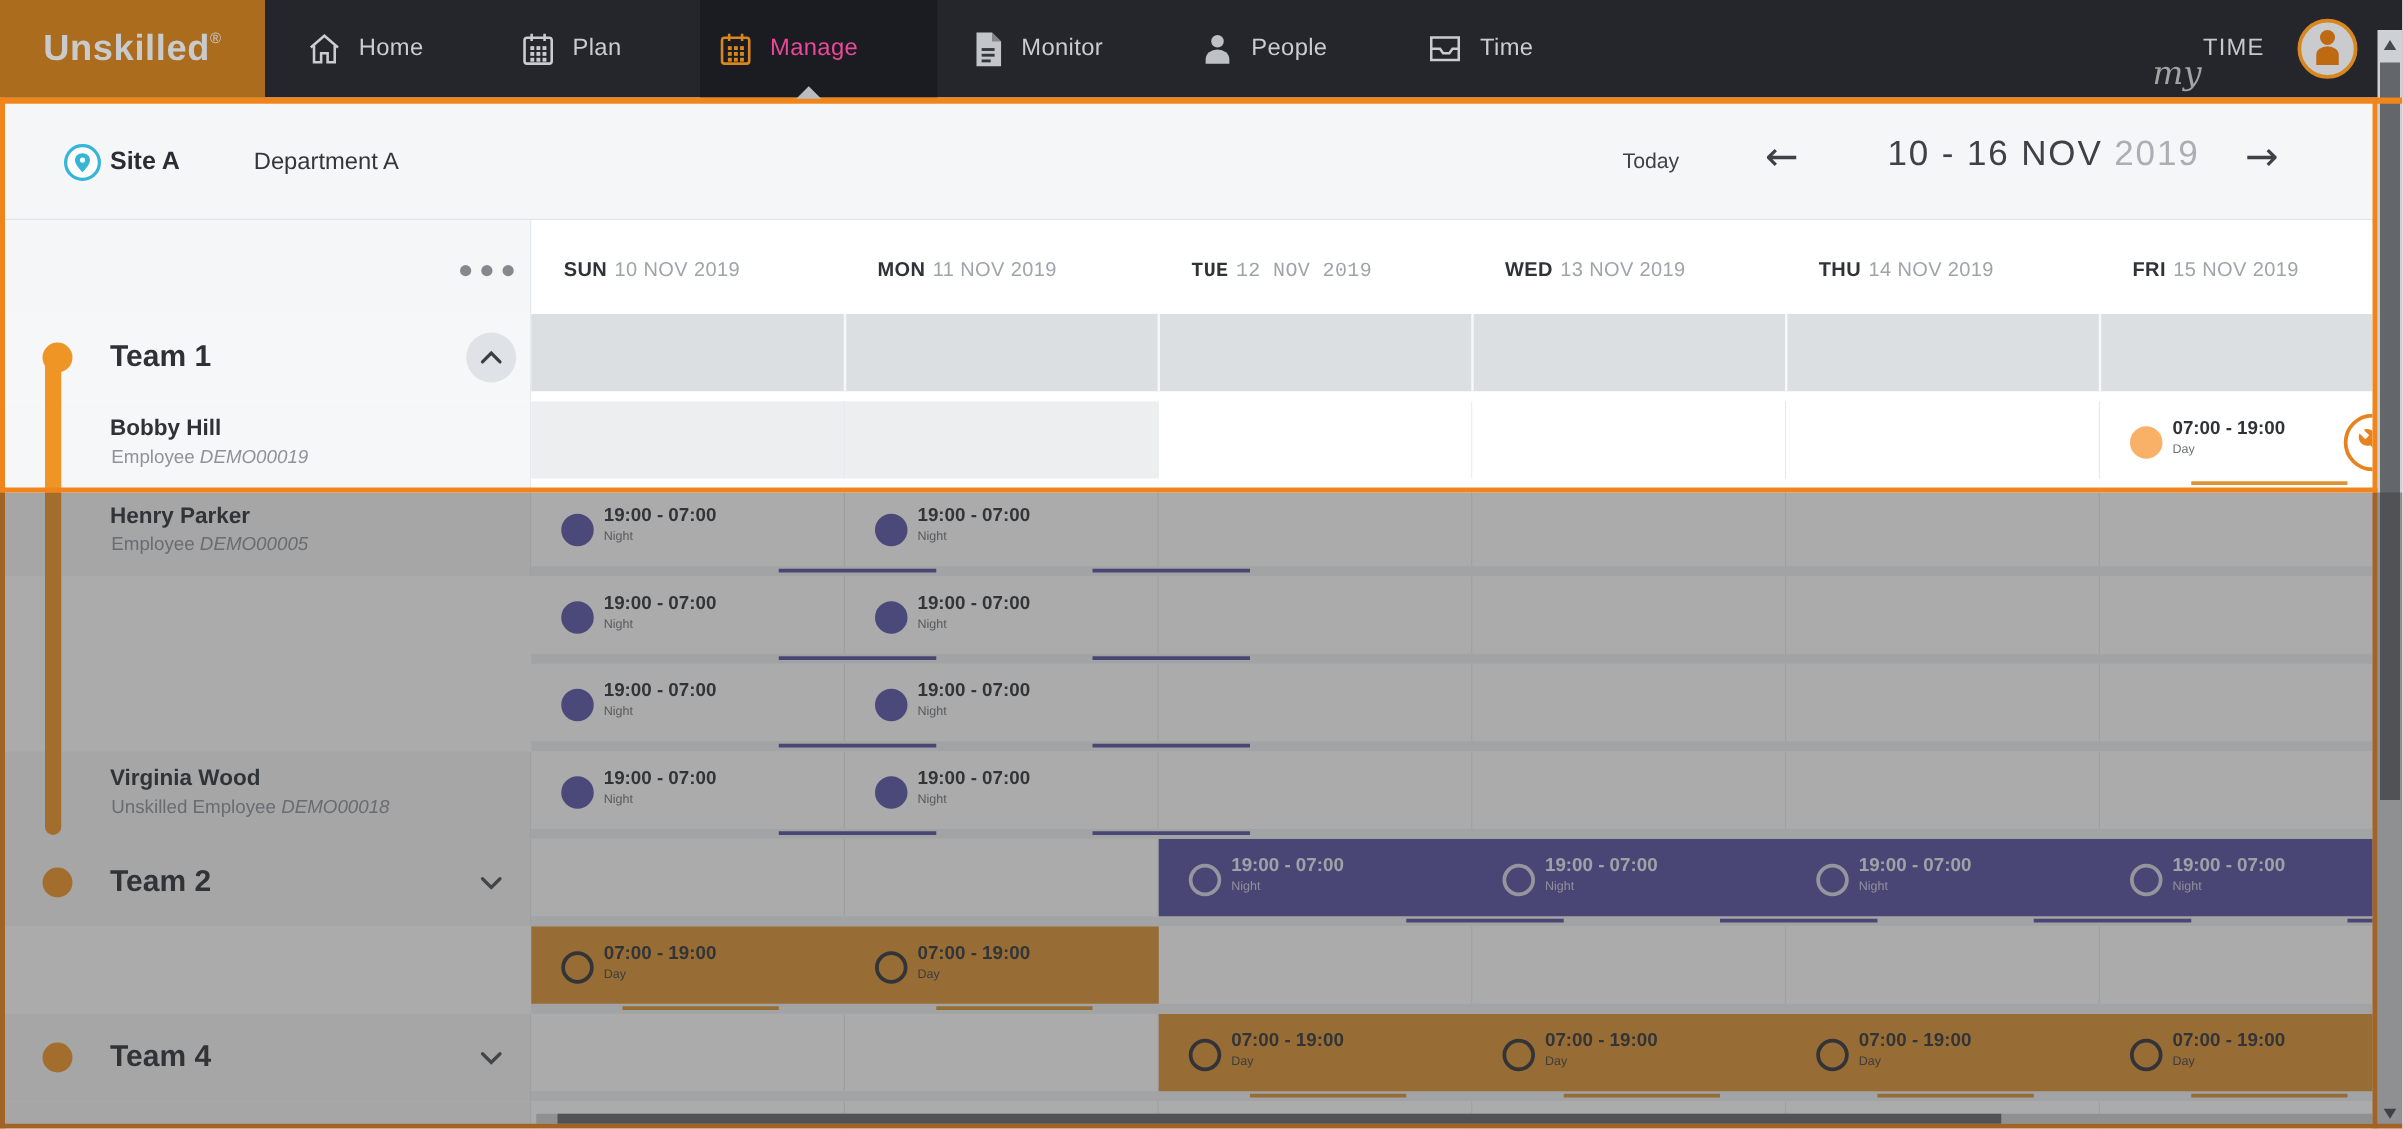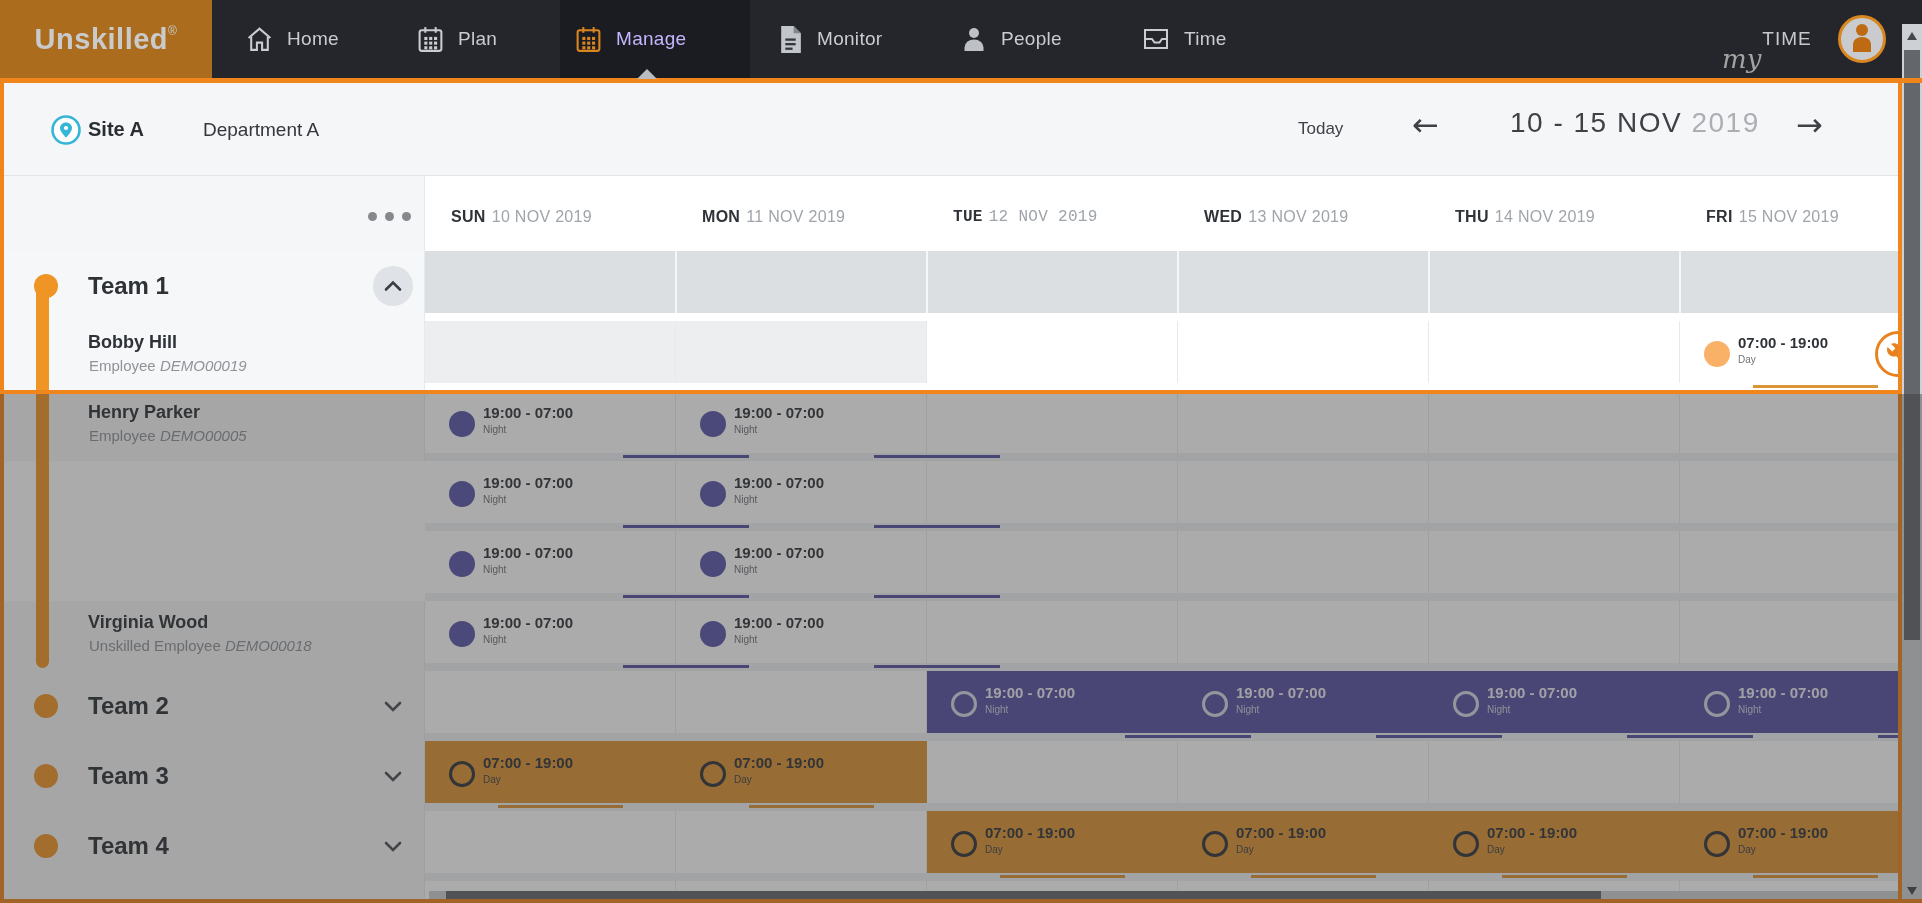--- a/index.html
+++ b/index.html
@@ -7,21 +7,21 @@
          -webkit-user-select:none;user-select:none;}
   
   .navbar{position:absolute;left:0;top:0;width:1922px;height:78px;background:#24262B;z-index:15;}
   .logo-block{position:absolute;left:0;top:0;width:212px;height:78px;background:#AC6C1E;
               display:flex;align-items:center;justify-content:center;cursor:pointer;}
   .logo-text{color:#C9CACC;font-size:29px;font-weight:600;letter-spacing:.5px;}
   .logo-text sup{font-size:12px;font-weight:400;vertical-align:14px;}
   .active-backdrop{position:absolute;left:560px;top:0;width:190px;height:78px;background:#1A1C21;}
   .nav-tab{position:absolute;top:0;height:78px;display:flex;align-items:center;gap:13px;cursor:pointer;}
   .nav-tab .tab-label{font-size:19px;color:#C9CCD0;letter-spacing:.3px;}
-  .nav-tab.active .tab-label{color:#c4b5fd;text-align:center;}
+  .nav-tab.active .tab-label{color:#ec4899;text-align:center;}
   .caret{position:absolute;left:637px;top:69px;width:0;height:0;z-index:35;
          border-left:10px solid transparent;border-right:10px solid transparent;border-bottom:10px solid #B9BDC1;}
   .mytime{position:absolute;left:1722px;top:0;height:78px;display:flex;align-items:center;cursor:pointer;}
   .mytime .my{font-family:"DejaVu Serif",serif;font-style:italic;font-size:26px;color:#a3a3a3;margin-top:40px;}
   .mytime .time{font-size:19px;color:#C6C9CC;letter-spacing:1px;margin-left:1px;}
   .avatar{position:absolute;left:1838px;top:15px;width:48px;height:48px;border-radius:50%;
           background:#C9CBCE;border:3px solid #D8861F;box-sizing:border-box;cursor:pointer;
           display:flex;align-items:center;justify-content:center;}
   
   .b-orange{position:absolute;background:#F0861B;z-index:30;}
@@ -204,21 +204,21 @@
     <svg width="32" height="32" viewBox="0 0 32 32">
       <circle cx="16" cy="16" r="13.5" fill="#fff" stroke="#35B5D8" stroke-width="2.6"></circle>
       <path d="M16 8.5 c-3.6 0 -6 2.5 -6 5.6 c0 3.9 6 9.6 6 9.6 s6 -5.7 6 -9.6 c0 -3.1 -2.4 -5.6 -6 -5.6 z" fill="#35B5D8"></path>
       <circle cx="16" cy="14" r="2.1" fill="#fff"></circle>
     </svg>
   </span>
   <span class="site-name">Site A</span>
   <span class="dept-name">Department A</span>
   <span class="today-btn">Today</span>
   <span class="nav-arrow arrow-left">←</span>
-  <span class="date-range"><span>10 - 15 NOV</span>&nbsp;<span class="yr">2019</span></span>
+  <span class="date-range"><span>10 - 16 NOV</span>&nbsp;<span class="yr">2019</span></span>
   <span class="nav-arrow arrow-right">→</span>
 
   <div class="dayheader-left"></div>
   <div class="dots-menu">
       <i></i>
       <i></i>
       <i></i>
     </div>
   <div id="dayheader">
       <div class="day-label" style="left: 451px;"><span class="dow">SUN</span><span class="dt">10 NOV 2019</span></div>
@@ -429,29 +429,20 @@
             </div>
             <div class="shift-item" style="left: 753px;">
               <div class="shift-circle ring" style="border-color: rgb(218, 218, 232);"></div>
               <div class="shift-time" style="color: rgb(237, 237, 246);">19:00 - 07:00</div>
               <div class="shift-label" style="color: rgb(207, 207, 226);">Night</div>
             </div>
           </div>
         </div>
       </div>
       <div class="grid-row" style="top: 741px;">
-        <div class="row-panel">
-          <div class="team-dot"></div>
-          <div class="team-label">Team 3</div>
-          <div class="chev-btn">
-            <svg width="20" height="13" viewBox="0 0 20 13" fill="none" stroke="#4B4F54" stroke-width="2.6" stroke-linecap="round">
-              <polyline points="3,3 10,10 17,3"></polyline>
-            </svg>
-          </div>
-        </div>
         <div class="row-cells">
           <div class="cell" style="left: 0px; width: 251px;"></div>
           <div class="cell" style="left: 251px; width: 251px;"></div>
           <div class="cell" style="left: 502px; width: 251px;"></div>
           <div class="cell" style="left: 753px; width: 251px;"></div>
           <div class="cell" style="left: 1004px; width: 251px;"></div>
           <div class="cell" style="left: 1255px; width: 251px;"></div>
           <div class="strip">
             <div class="seg" style="left: 72.79px; width: 125.5px; background: rgb(220, 148, 52);"></div>
             <div class="seg" style="left: 323.79px; width: 125.5px; background: rgb(220, 148, 52);"></div>

